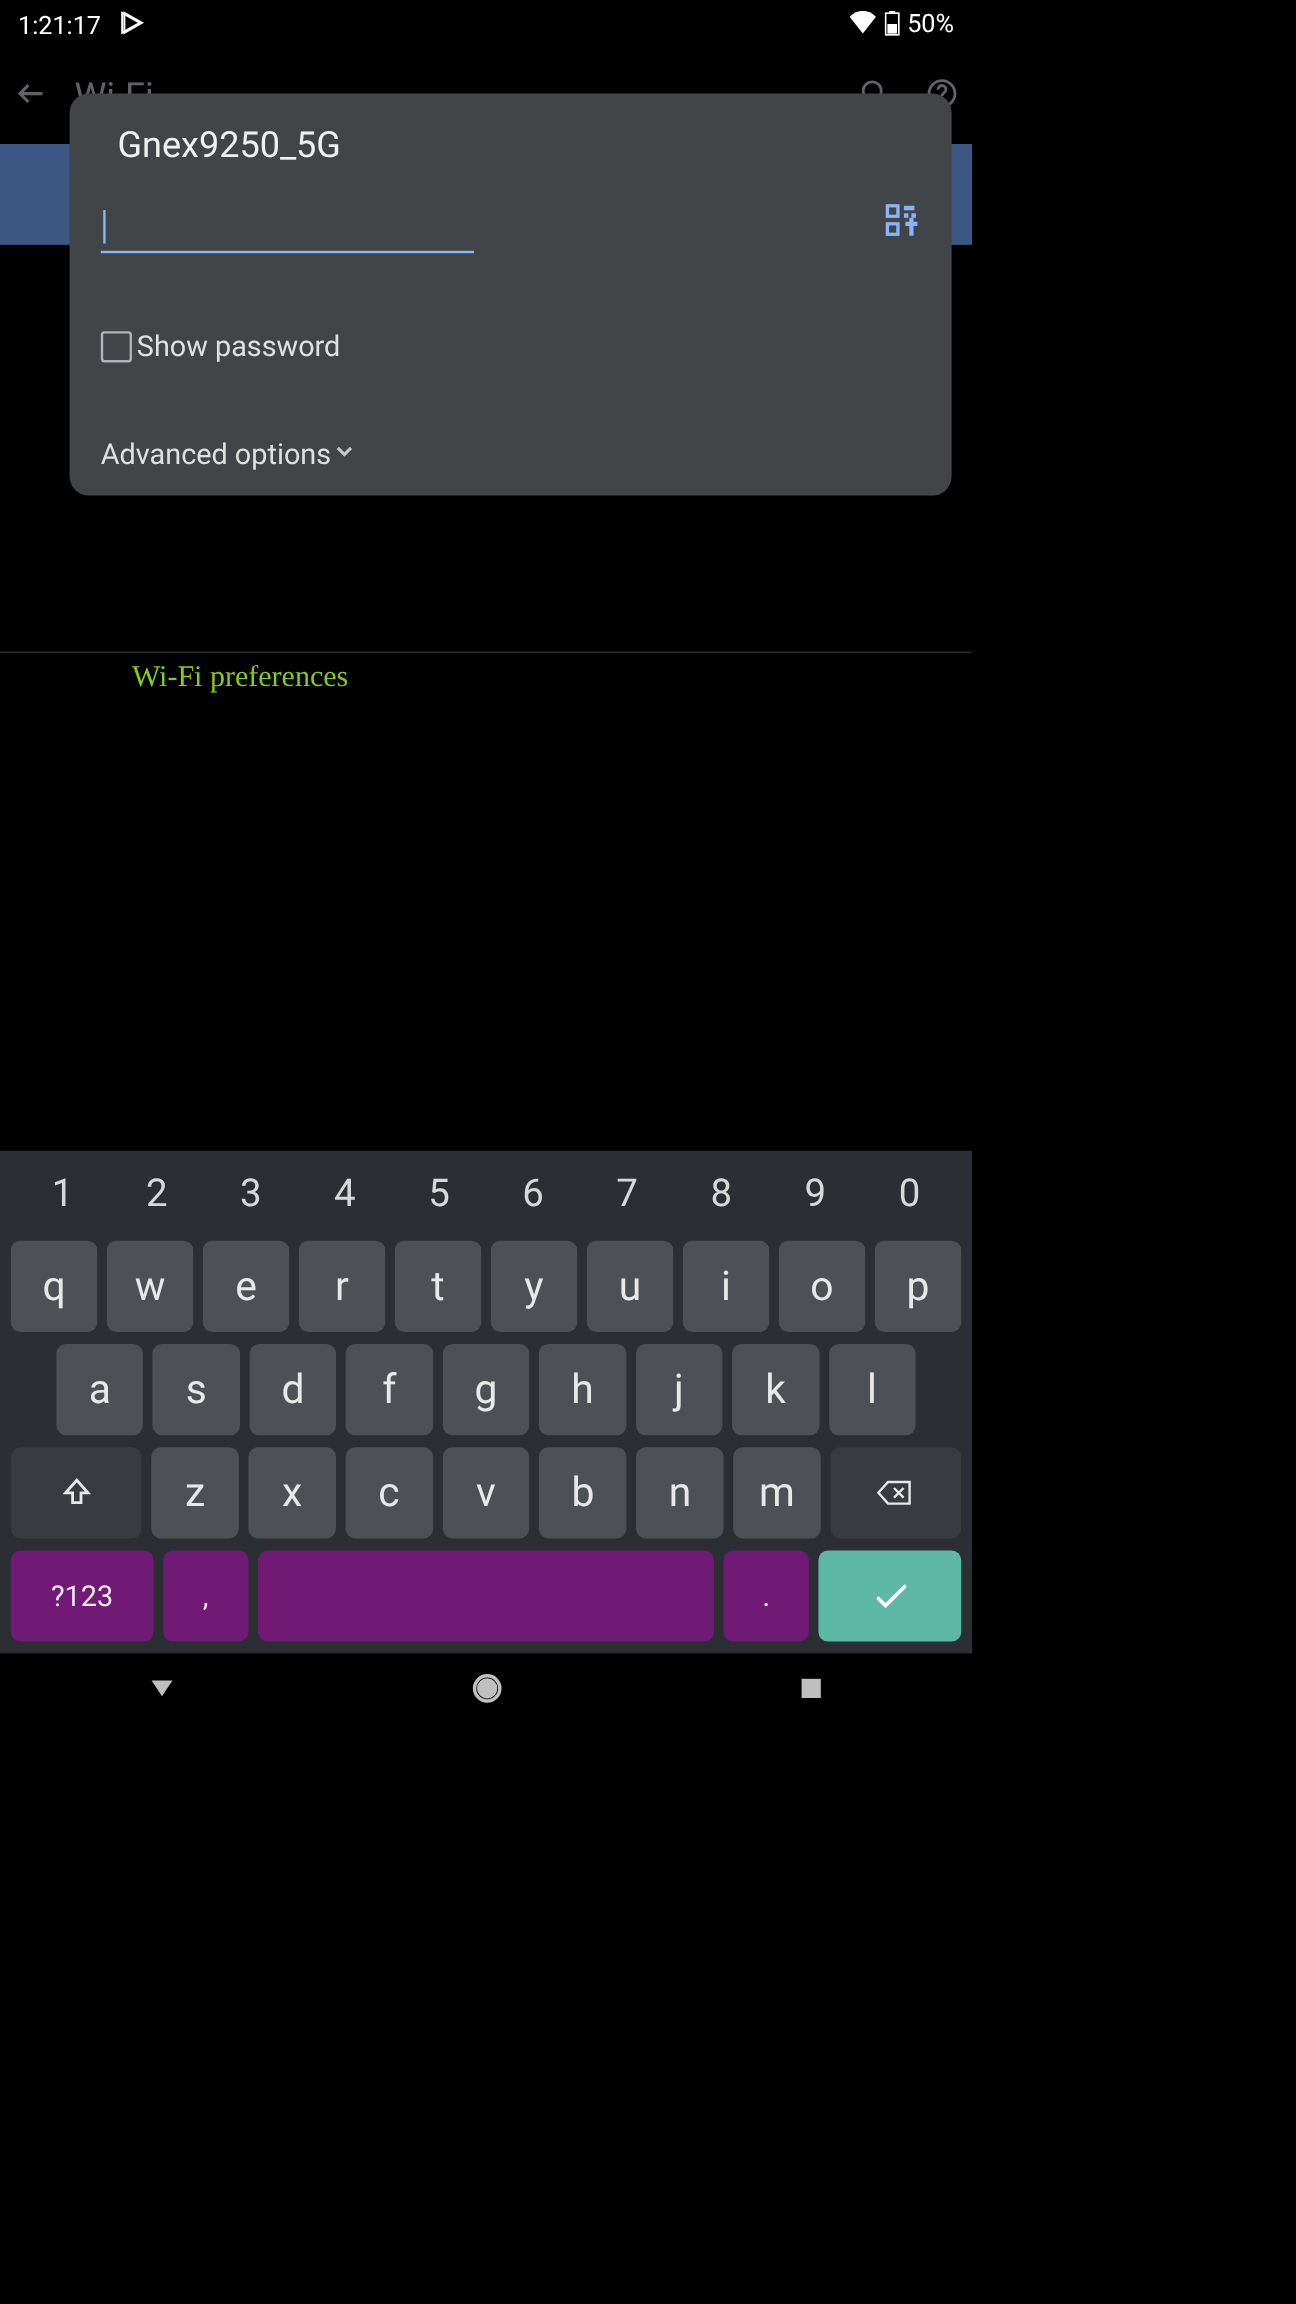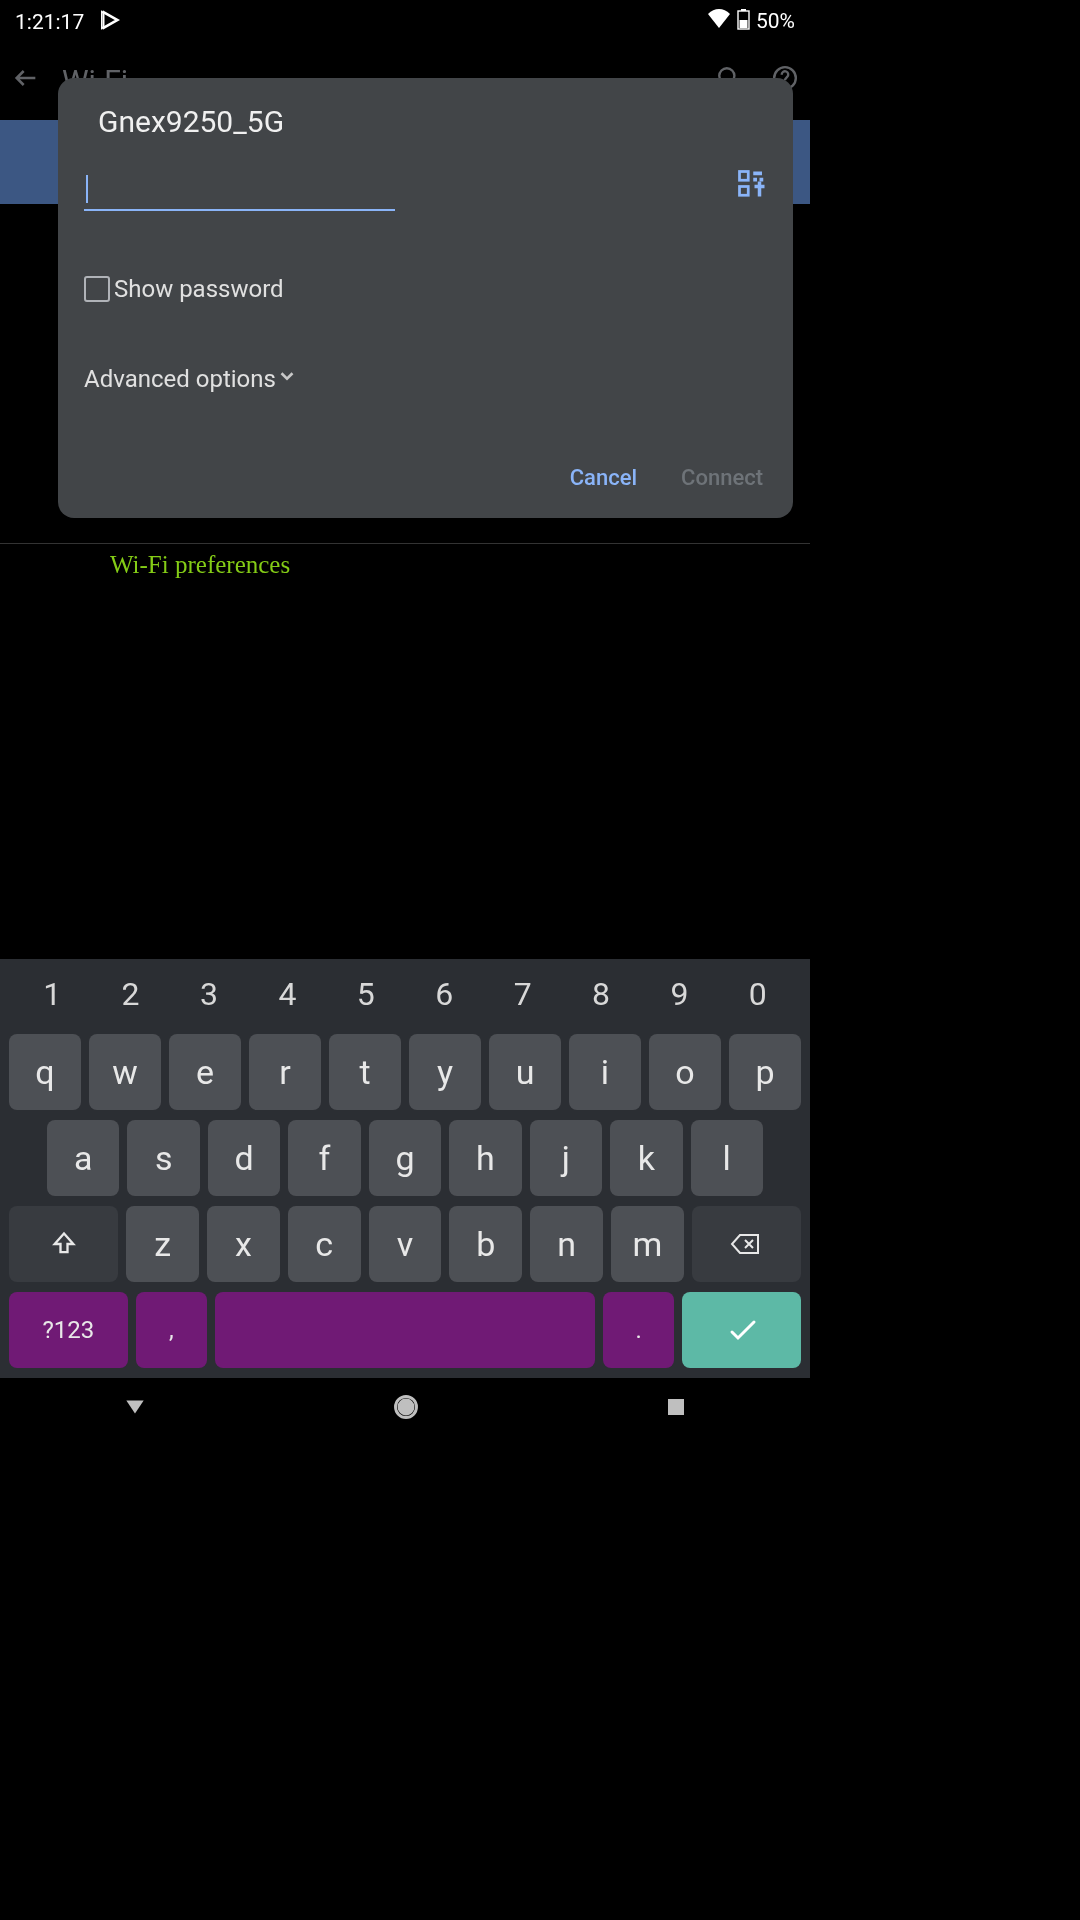--- a/index.html
+++ b/index.html
@@ -314,24 +314,20 @@
     <div class="checkbox"></div>
     <span>Show password</span>
   </div>
   <div class="adv-row">
     <span>Advanced options</span>
     <span>
       <svg width="22" height="22" viewBox="0 0 24 24" fill="none" stroke="#c8c8c8" stroke-width="2.8">
           <path d="M6 9l6 6 6-6"></path>
         </svg>
     </span>
-  </div>
-  <div class="dialog-actions">
-    <span class="btn-cancel">Cancel</span>
-    <span class="btn-connect">Connect</span>
   </div>
 </div>
 
 <div class="keyboard">
   <div class="kb-num-row">
     <div class="kb-num">1</div>
     <div class="kb-num">2</div>
     <div class="kb-num">3</div>
     <div class="kb-num">4</div>
     <div class="kb-num">5</div>

